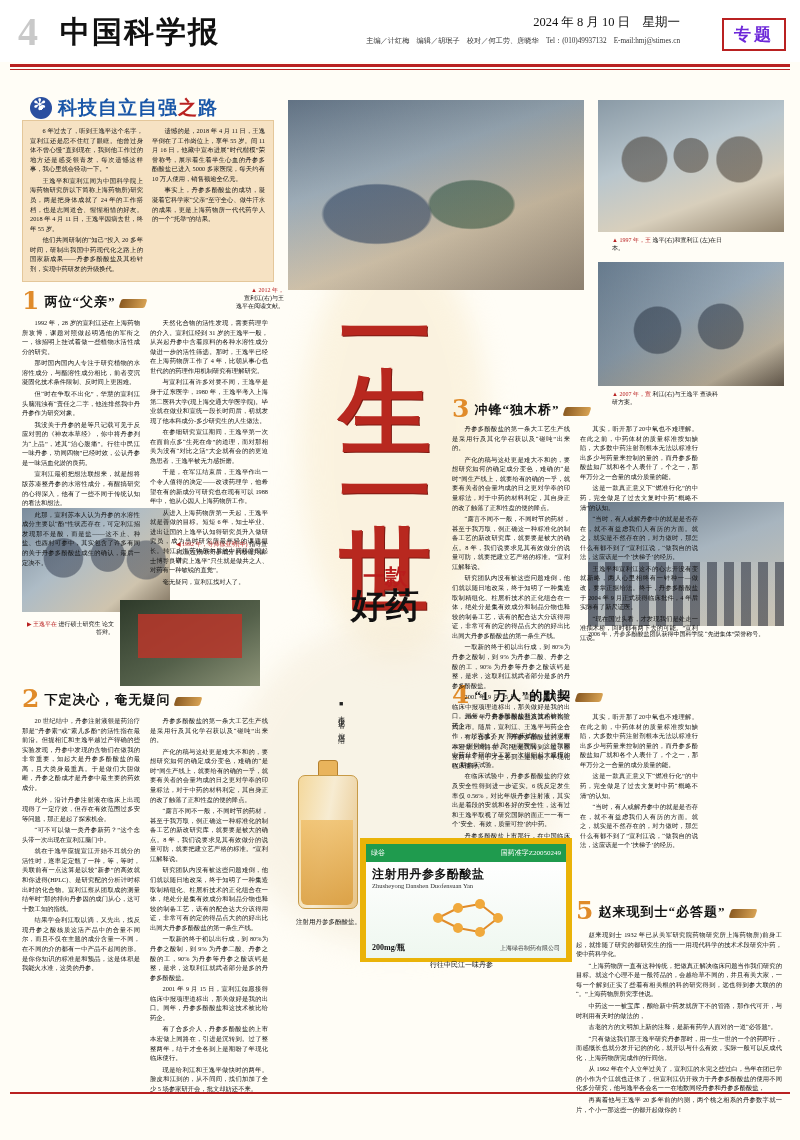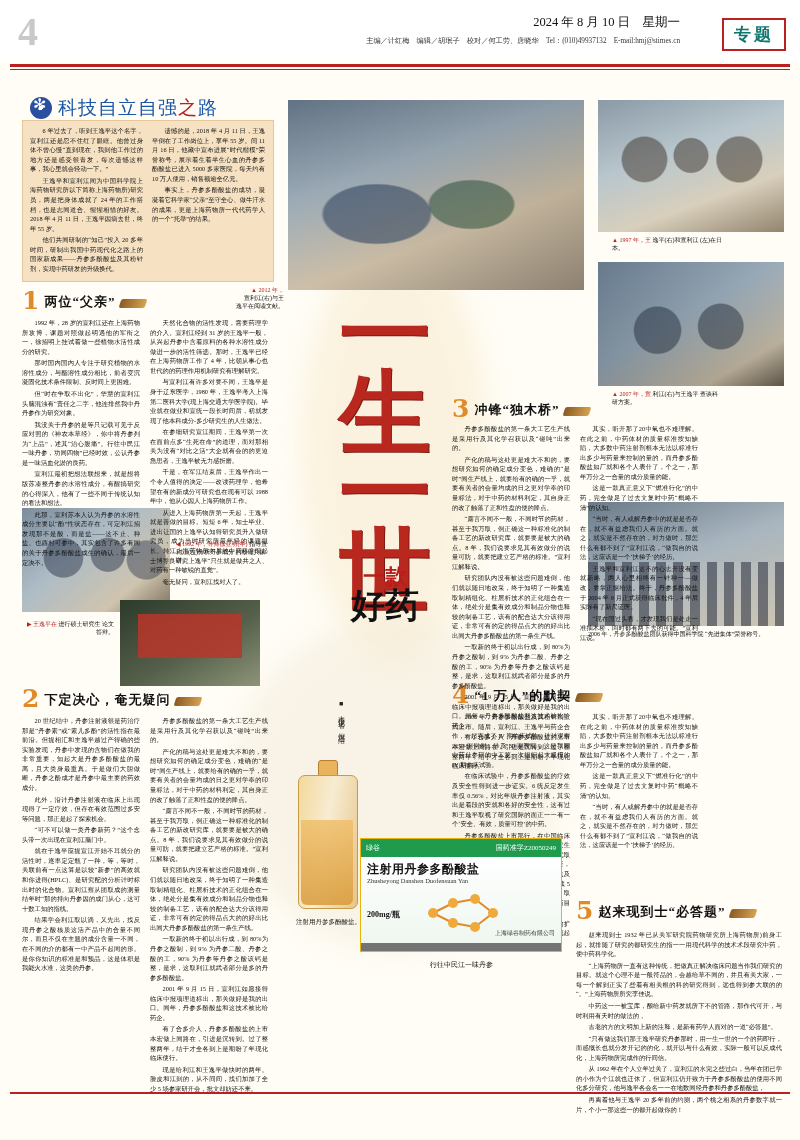--- a/index.html
+++ b/index.html
@@ -12,33 +12,33 @@
     overflow:hidden;
   }
   .page{position:relative;width:800px;height:1140px;}
 
   
   .masthead{position:absolute;left:0;top:0;width:800px;height:62px;background:#ffffff;}
   .page-num{position:absolute;left:18px;top:8px;font-size:40px;color:#c9c9c9;font-weight:bold;font-family:"Liberation Serif",serif;}
   .paper-title{position:absolute;left:60px;top:12px;font-size:30px;font-weight:bold;letter-spacing:2px;color:#111;font-family:"DejaVu Serif",serif;}
   .masthead-date{position:absolute;right:120px;top:14px;font-size:12.5px;color:#111;}
   .masthead-credit{position:absolute;right:120px;top:36px;font-size:7.2px;color:#333;text-align:right;white-space:nowrap;}
-  .topic-badge{position:absolute;right:14px;top:18px;border:2px solid #b92121;color:#0f766e;font-size:17px;font-weight:bold;padding:3px 10px;letter-spacing:3px;}
+  .topic-badge{position:absolute;right:14px;top:18px;border:2px solid #b92121;color:#6d28d9;font-size:17px;font-weight:bold;padding:3px 10px;letter-spacing:3px;}
   .rule-red{position:absolute;left:10px;top:64px;width:780px;height:3px;background:#b92121;}
   .rule-thin{position:absolute;left:10px;top:69px;width:780px;height:1px;background:#b92121;}
 
   
   .footer-rule{position:absolute;left:10px;top:1092px;width:780px;height:2px;background:#b92121;}
   .footer{position:absolute;left:10px;top:1098px;width:780px;font-size:7px;color:#222;line-height:1.5;}
 
   
   .sec-head{position:absolute;left:30px;top:95px;display:flex;align-items:center;}
   .sec-flower{width:22px;height:22px;border-radius:50%;background:radial-gradient(circle at 50% 50%,#fff 12%,#2a4fa0 13%,#2a4fa0 55%,#2a4fa0 56%);position:relative;}
   .sec-flower:before{content:"✻";position:absolute;left:3px;top:-2px;color:#fff;font-size:16px;}
-  .sec-title{font-size:19px;font-weight:normal;color:#1a57a8;letter-spacing:1px;margin-left:6px;font-family:"DejaVu Serif",serif;}
+  .sec-title{font-size:19px;font-weight:bold;color:#1a57a8;letter-spacing:1px;margin-left:6px;font-family:"DejaVu Serif",serif;}
   .sec-title .hl{color:#b92121;}
 
   
   .col{position:absolute;font-size:6.3px;line-height:1.52;text-align:justify;color:#111;}
   .col p{margin:0 0 2px 0;text-indent:2em;}
 
   
   .numhead{position:absolute;display:flex;align-items:flex-end;}
   .numhead .num{font-size:25px;font-weight:bold;color:#e08b2a;font-family:"DejaVu Serif",serif;line-height:0.85;}
   .numhead .txt{font-size:13px;font-weight:bold;color:#111;margin-left:5px;letter-spacing:1px;}
@@ -62,41 +62,42 @@
   .subcalli{position:absolute;left:330px;top:565px;width:110px;text-align:center;}
   .subcalli .l1{font-size:22px;font-weight:bold;color:#b91c1c;line-height:1.05;}
   .subcalli .l2{font-size:34px;font-weight:bold;color:#111;line-height:1.05;}
   .byline{position:absolute;left:336px;top:700px;font-size:7px;color:#222;writing-mode:vertical-rl;letter-spacing:2px;}
 
   
   .vial{position:absolute;left:292px;top:760px;width:70px;height:150px;}
   .vial .neck{position:absolute;left:26px;top:0;width:18px;height:16px;background:#e9b45c;border:1px solid #b4802f;border-radius:3px 3px 0 0;}
   .vial .body{position:absolute;left:6px;top:15px;width:58px;height:132px;background:linear-gradient(100deg,#f4d89c,#f7ecd2 45%,#e7c489);border:1px solid #c79a46;border-radius:7px;}
   .vial .liquid{position:absolute;left:9px;top:60px;width:52px;height:85px;background:linear-gradient(180deg,#f0c06c,#d99b3a);border-radius:0 0 6px 6px;opacity:.85;}
-  .box{position:absolute;left:360px;top:838px;width:200px;height:112px;background:#737373;border:1px solid #eab308;}
+  .box{position:absolute;left:360px;top:838px;width:200px;height:112px;background:#b91c1c;border:6px solid #eab308;}
   .box .topbar{height:18px;background:#1f9b4e;color:#fff;font-size:7px;display:flex;align-items:center;justify-content:space-between;padding:0 5px;box-sizing:border-box;}
-  .box .bmain{position:relative;height:86px;background:linear-gradient(180deg,#ffffff,#eef7ef);}
+  .box .bmain{position:relative;height:96px;background:linear-gradient(180deg,#ffffff,#eef7ef);}
   .box .bname{position:absolute;left:6px;top:4px;font-size:12px;font-weight:bold;color:#111;letter-spacing:0.5px;}
   .box .bpin{position:absolute;left:6px;top:20px;font-size:6.5px;color:#333;}
   .box .mol{position:absolute;left:52px;top:32px;width:98px;height:48px;}
-  .box .bdose{position:absolute;left:6px;bottom:23px;font-size:8px;font-weight:bold;color:#111;}
+  .box .bdose{position:absolute;left:6px;bottom:5px;font-size:8px;font-weight:bold;color:#111;}
   .box .bmaker{position:absolute;right:6px;bottom:5px;font-size:6px;color:#333;}
   .prod-cap{position:absolute;left:296px;top:918px;font-size:6.5px;color:#111;}
   .prod-maker{position:absolute;left:430px;top:960px;font-size:7px;color:#111;}
 
   
   .wash{position:absolute;border-radius:50%;filter:blur(14px);opacity:.5;}
 </style>
 </head>
 <body>
 
 <div class="page">
 
   <div class="masthead">
     <div class="page-num">4</div>
+    <div class="paper-title">中国科学报</div>
     <div class="masthead-date">2024 年 8 月 10 日　星期一</div>
     <div class="masthead-credit">主编／计红梅　编辑／胡珉子　校对／何工劳、唐晓华　Tel：(010)49937132　E-mail:hmj@stimes.cn</div>
     <div class="topic-badge">专题</div>
   </div>
   <div class="rule-red"></div>
   <div class="rule-thin"></div>
 
   <div class="wash" style="left:300px;top:240px;width:190px;height:420px;background:#f7e9c9;"></div>
   <div class="wash" style="left:230px;top:620px;width:330px;height:330px;background:#f3ead7;"></div>
 

